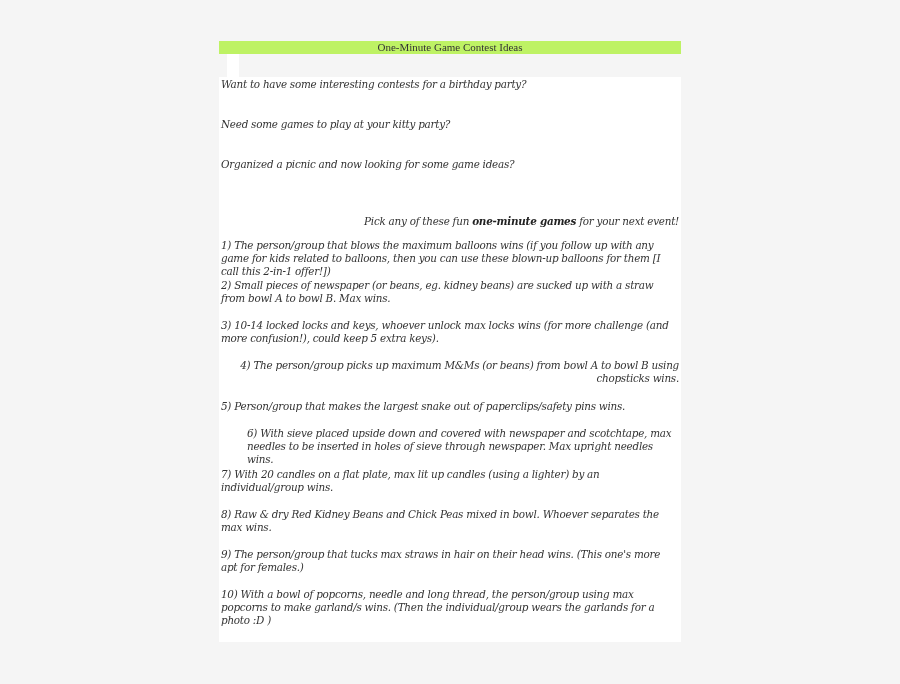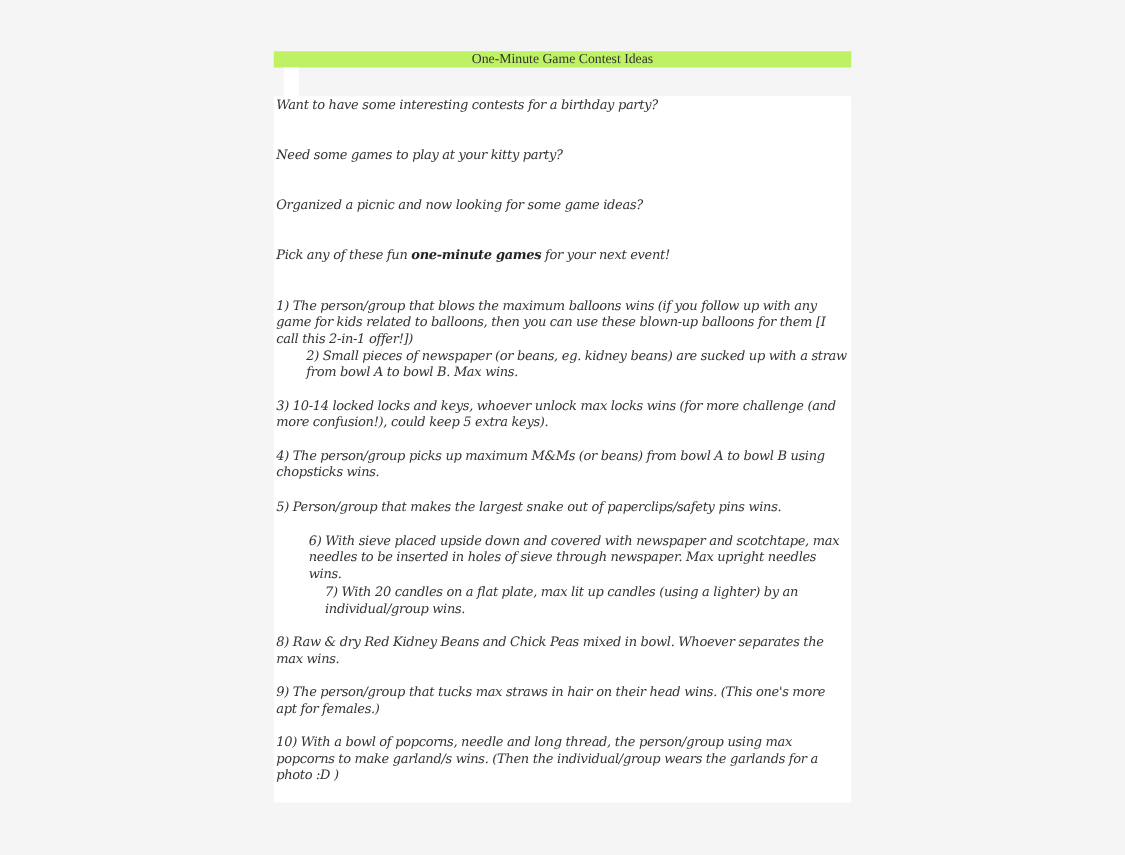--- a/index.html
+++ b/index.html
@@ -61,27 +61,27 @@
 <body>
 
 <div class="title-bar">One-Minute Game Contest Ideas</div>
 <div class="stub"></div>
 
 <div class="page">
   <div class="line" style="top:1px;">Want to have some interesting contests for a birthday party?</div>
   <div class="line" style="top:81px;">Organized a picnic and now looking for some game ideas?</div>
   <div class="line" style="top:41px;">Need some games to play at your kitty party?</div>
 
-  <div class="line" style="top:121px;">
+  <div class="line" style="top:138px;text-align:right;">
     <span>Pick any of these fun </span><b>one-minute games</b><span> for your next event!</span>
   </div>
 
   <div class="line" style="top:162px;">1)  The person/group that blows the maximum balloons wins (if you follow up with any game for kids related to balloons, then you can use these blown-up balloons for them [I call this 2-in-1 offer!])</div>
-  <div class="line" style="top:202px;margin-left:24px;">2)  Small pieces of newspaper (or beans, eg. kidney beans) are sucked up with a straw from bowl A to bowl B.  Max wins.</div>
+  <div class="line" style="top:202px;">2)  Small pieces of newspaper (or beans, eg. kidney beans) are sucked up with a straw from bowl A to bowl B.  Max wins.</div>
   <div class="line" style="top:242px;">3)  10-14 locked locks and keys, whoever unlock max locks wins (for more challenge (and more confusion!), could keep 5 extra keys).</div>
-  <div class="line" style="top:282px;">4)  The person/group picks up maximum M&amp;Ms (or beans) from bowl A to bowl B using chopsticks wins.</div>
+  <div class="line" style="top:282px;text-align:right;">4)  The person/group picks up maximum M&amp;Ms (or beans) from bowl A to bowl B using chopsticks wins.</div>
   <div class="line" style="top:323px;">5)  Person/group that makes the largest snake out of paperclips/safety pins wins.</div>
   <div class="line" style="top:350px;margin-left:26px;">6)  With sieve placed upside down and covered with newspaper and scotchtape, max needles to be inserted in holes of sieve through newspaper.  Max upright needles wins.</div>
-  <div class="line" style="top:391px;margin-left:39px;">7)  With 20 candles on a flat plate, max lit up candles (using a lighter) by an individual/group wins.</div>
+  <div class="line" style="top:391px;">7)  With 20 candles on a flat plate, max lit up candles (using a lighter) by an individual/group wins.</div>
   <div class="line" style="top:431px;">8)   Raw &amp; dry Red Kidney Beans and Chick Peas mixed in bowl.  Whoever separates the max wins.</div>
   <div class="line" style="top:471px;">9)  The person/group that tucks max straws in hair on their head wins.  (This one's more apt for females.)</div>
   <div class="line" style="top:511px;">10)  With a bowl of popcorns, needle and long thread, the person/group using max popcorns to make garland/s wins.  (Then the individual/group wears the garlands for a photo :D )</div>
 </div>
 
 </body></html>

